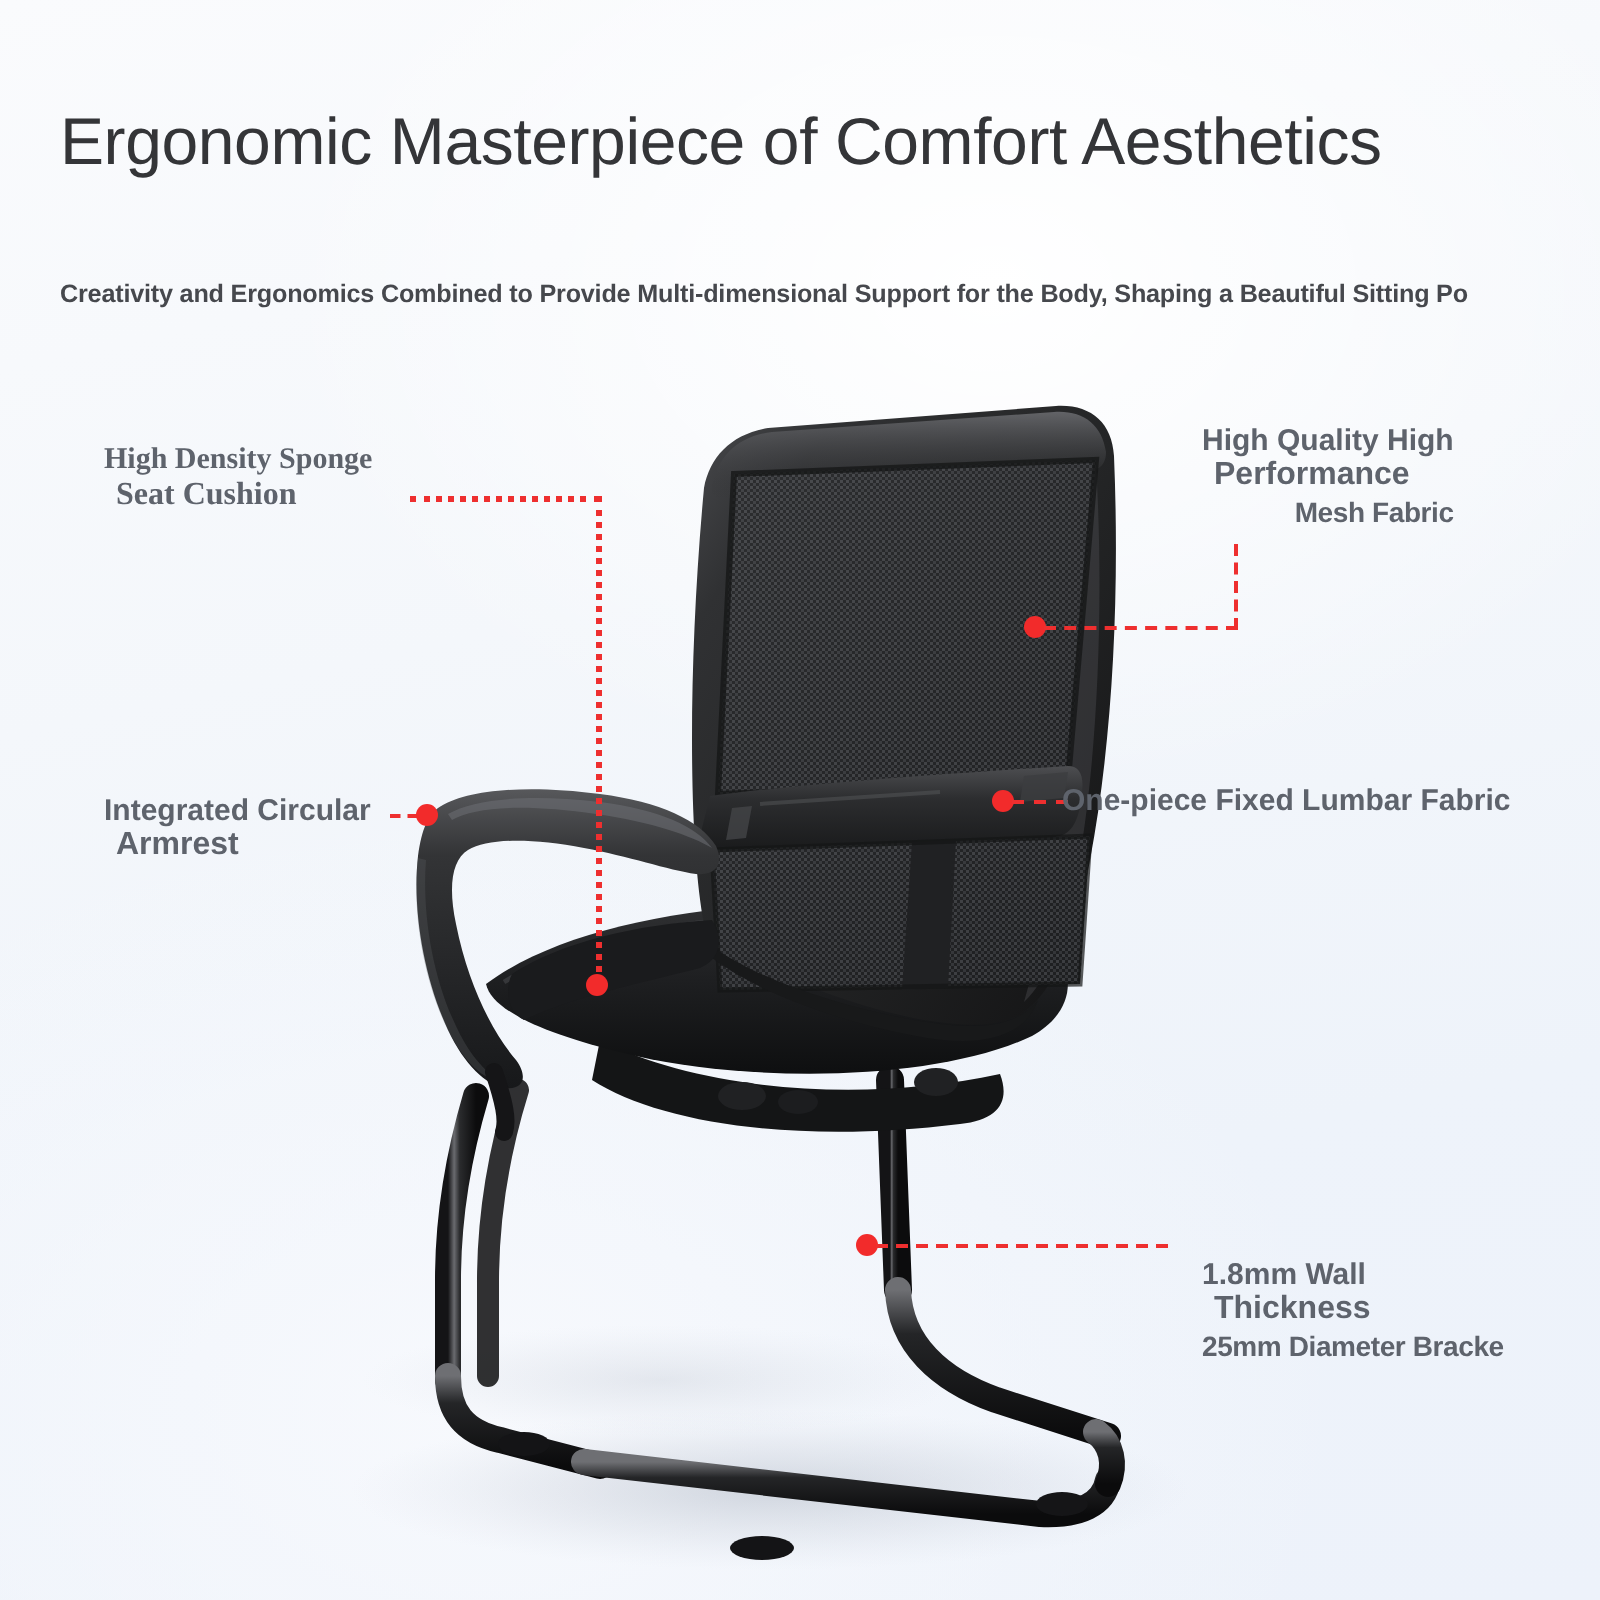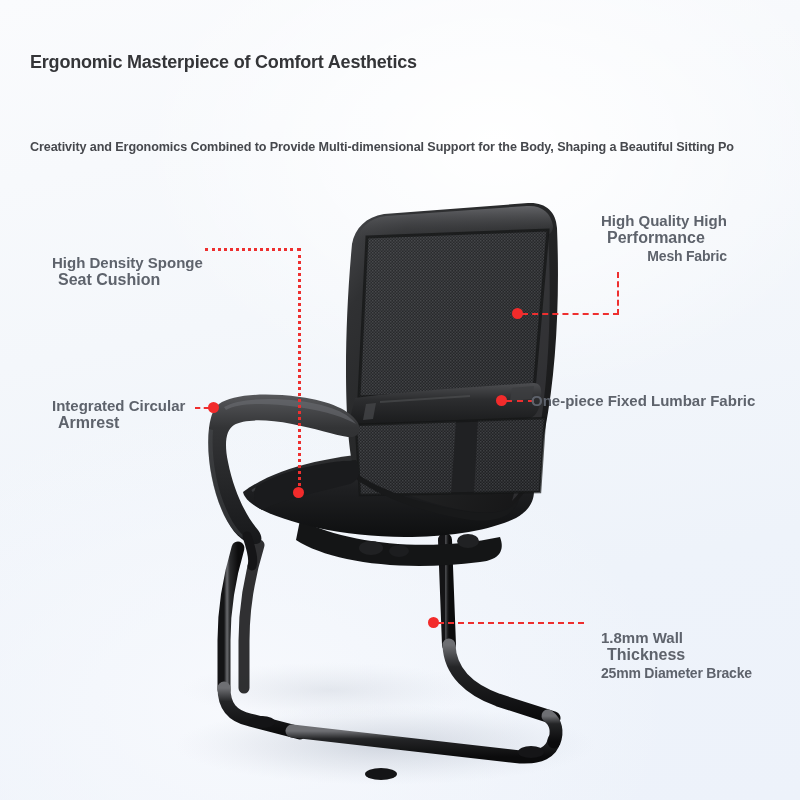--- a/index.html
+++ b/index.html
@@ -18,22 +18,22 @@
       radial-gradient(ellipse 520px 360px at 62% 18%, #ffffff 0%, rgba(255,255,255,0) 70%),
       radial-gradient(ellipse 600px 420px at 30% 88%, #f7f9fd 0%, rgba(247,249,253,0) 72%),
       linear-gradient(168deg, #fafbfd 0%, #f4f7fb 38%, #eef3fa 72%, #edf2fa 100%);
   }
 
   
   .title {
     position: absolute;
     left: 30px;
     top: 52px;
-    font-size: 18px;
-    font-weight: bold;
+    font-size: 33px;
+    font-weight: normal;
     color: #343538;
     letter-spacing: -0.2px;
     white-space: nowrap;
   }
   .subtitle {
     position: absolute;
     left: 30px;
     top: 128px;
     font-size: 12.6px;
     font-weight: bold;
@@ -48,21 +48,21 @@
     position: absolute;
     color: #5e636c;
     font-weight: bold;
     white-space: nowrap;
     line-height: 1.16;
   }
   .label .l1 { font-size: 15px; display: block; }
   .label .l2 { font-size: 16px; display: block; padding-left: 6px; }
   .label .big { font-size: 14px; display: block; letter-spacing: -0.2px; text-align: right; }
 
-  .lbl-cushion  { left: 52px;  top: 254px; }
+  .lbl-cushion  { left: 52px;  top: 222px; font-family: Liberation Serif, serif; }
   .lbl-armrest  { left: 52px;  top: 397px; }
   .lbl-mesh     { left: 601px; top: 212px; }
   .lbl-lumbar   { left: 531px; top: 392px; font-size: 13.5px; }
   .lbl-bracket  { left: 601px; top: 600px; margin-top: 29px; }
 
   
   .dotline-h {
     position: absolute;
     height: 0;
     border-top: 3px dotted #ee2f2f;

